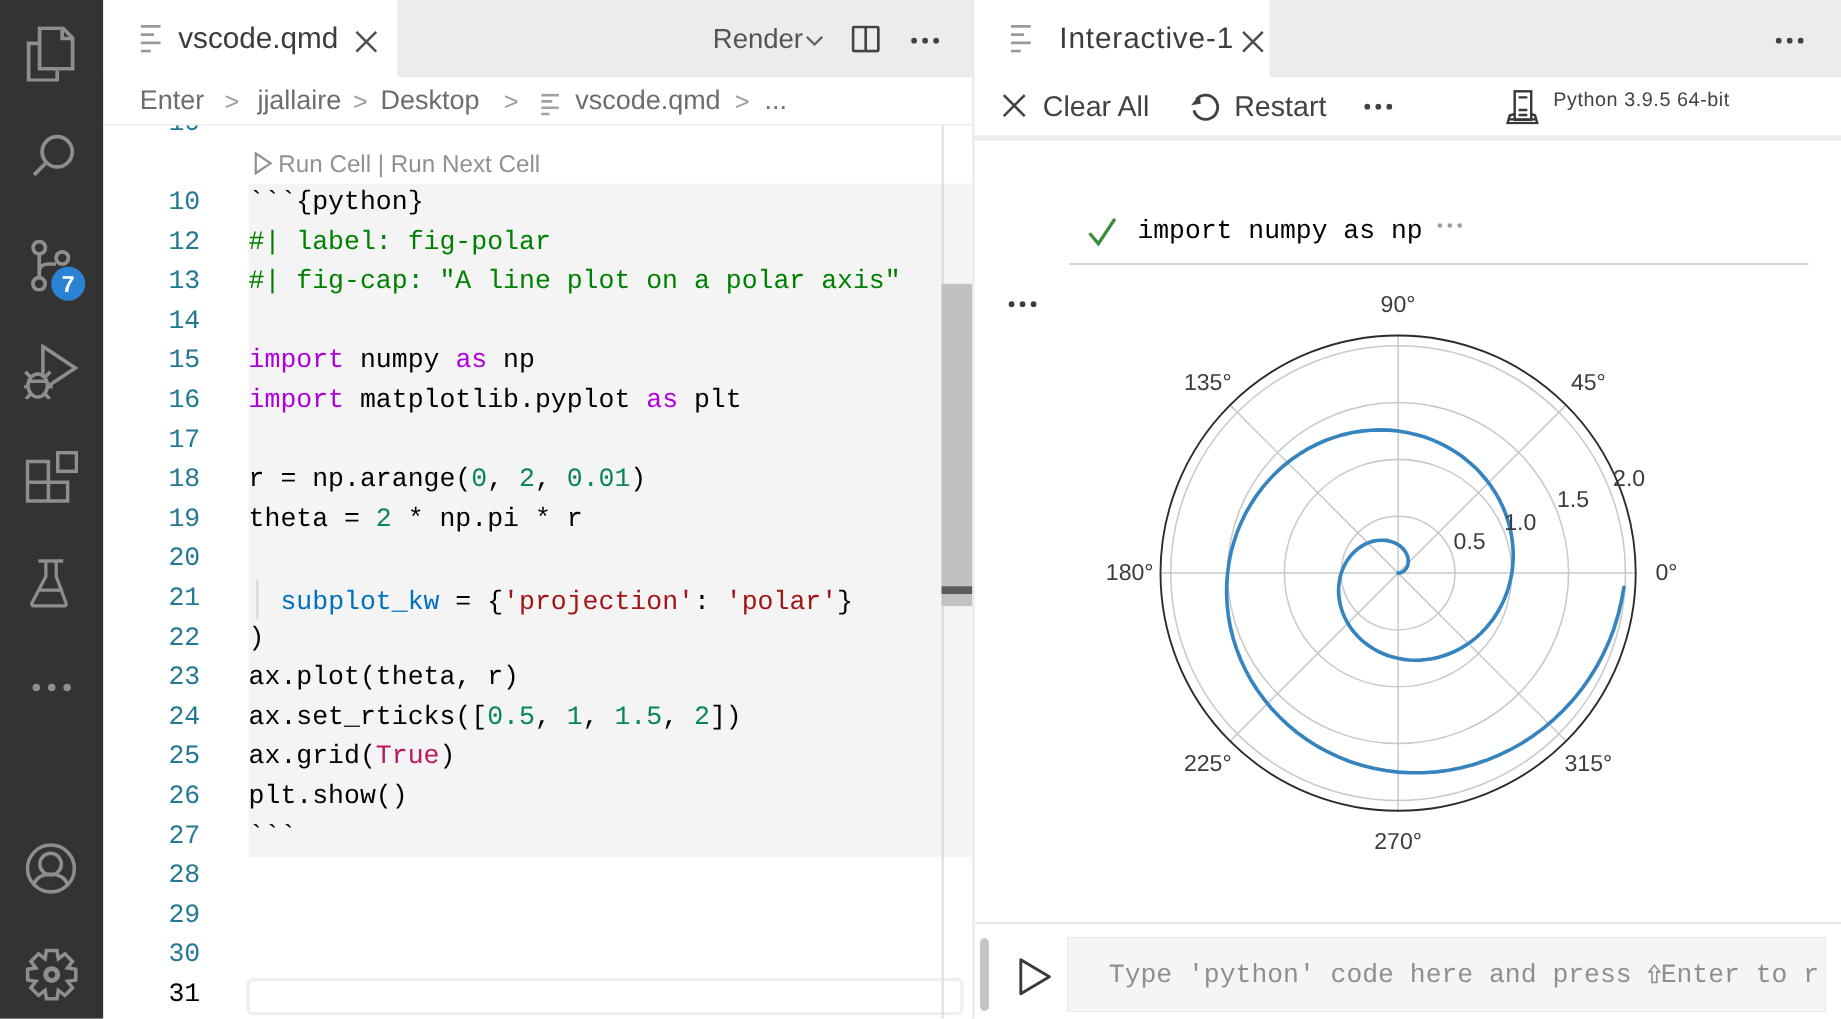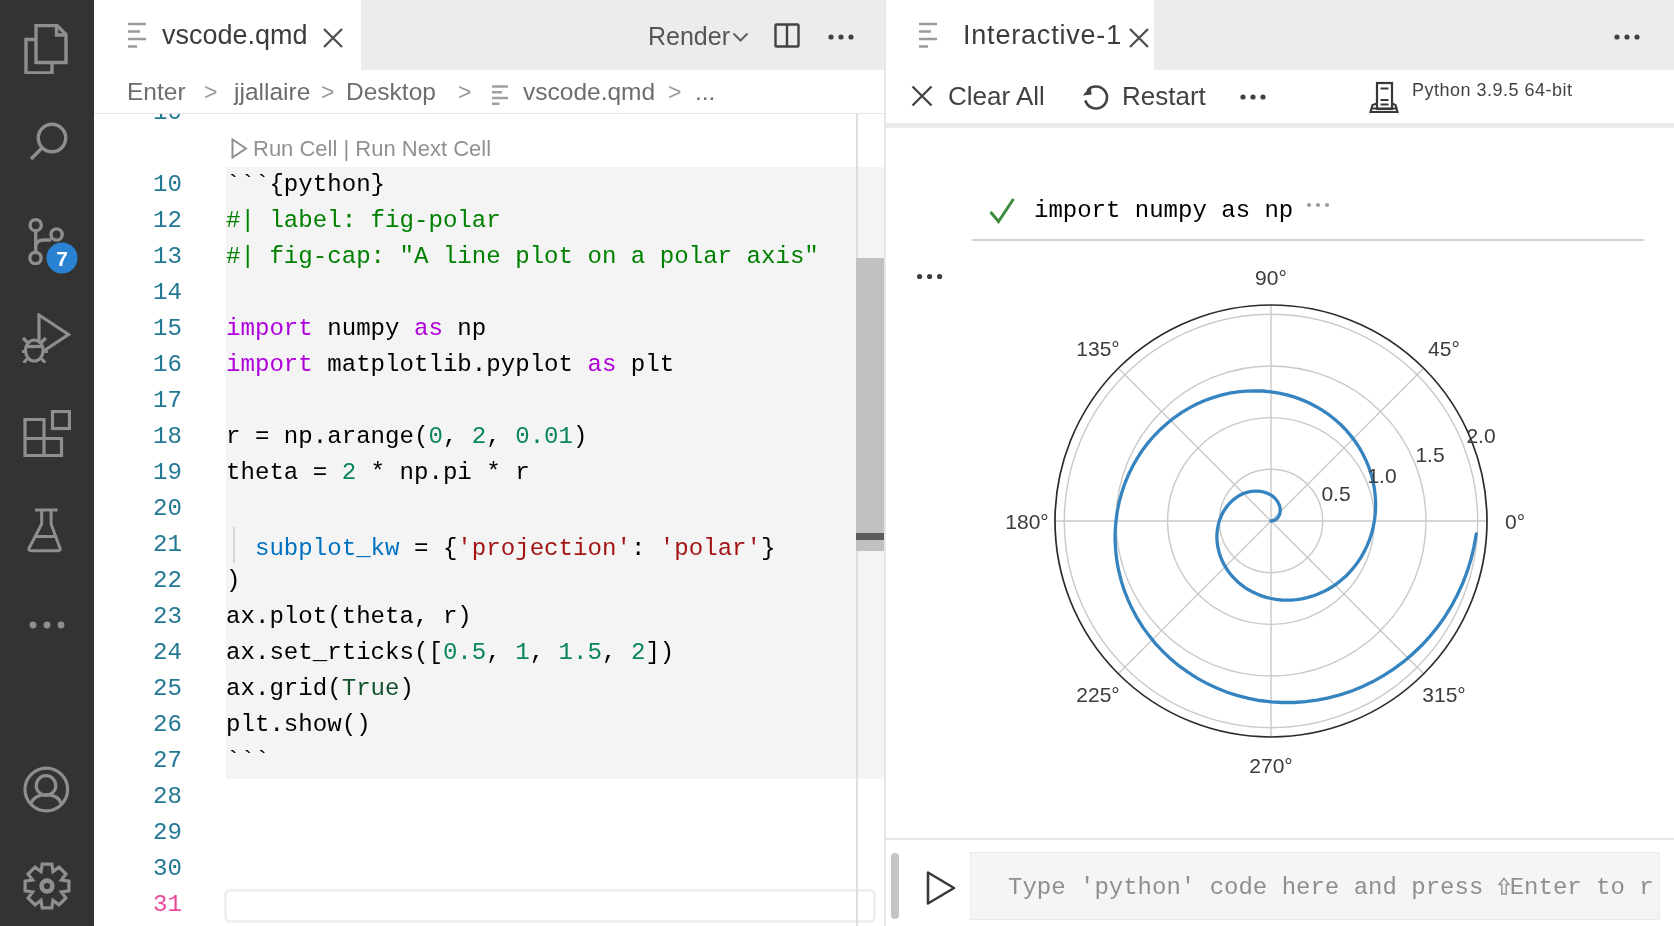--- a/index.html
+++ b/index.html
@@ -11,21 +11,21 @@
 .tabs { position:absolute; left:0; top:0; right:0; height:70px; background:#ececec; }
 .tab { position:absolute; left:0; top:0; height:70px; background:#fff; display:flex; align-items:center; }
 .tabLabel { font-size:27px; color:#3c3c3c; }
 #crumbs { position:absolute; left:0; top:70px; width:100%; height:44px; background:#fff;
   color:#6d6d6d; font-size:24.5px; }
 #crumbs span { position:absolute; top:8px; }
 #crumbs .sep { color:#9a9a9a; font-size:23px; top:9px; }
 #codearea { position:absolute; left:0; top:114px; width:790px; height:812px; overflow:hidden; background:#fff; }
 .ln { position:absolute; left:0; width:88px; height:36px; line-height:36px; text-align:right;
   font-family:"Liberation Mono",monospace; font-size:24.1px; color:#237893; }
-.ln.act { color:#ec4899;padding-left:32px; }
+.ln.act { color:#000000;padding-left:32px; }
 .cl { position:absolute; left:132px; height:36px; line-height:36px; white-space:pre;
   font-family:"Liberation Mono",monospace; font-size:24.1px; color:#000; }
 #panel { position:absolute; left:886px; top:0; width:788px; height:926px; background:#fff; }
 .mono { font-family:"Liberation Mono",monospace; }
 </style></head><body>
 
 <div id="bar">
   <svg style="top:24px;left:23px" width="48" height="50" viewBox="0 0 48 50" fill="none" stroke="#8e8e8e" stroke-width="3.4">
     <path d="M28 15.5 H3 V49 H29 V40" fill="none"></path>
     <path d="M13 1.5 H34 L43 10.5 V38.5 H13 Z" fill="#333333"></path>
@@ -140,21 +140,21 @@
 <div class="ln" style="top:377px">20</div>
 <div class="ln" style="top:413px">21</div>
 <div class="cl" style="top:417px">  <i style="color:#0070C1">subplot_kw</i> = {<i style="color:#A31515">'projection'</i>: <i style="color:#A31515">'polar'</i>}</div>
 <div class="ln" style="top:449px">22</div>
 <div class="cl" style="top:449px">)</div>
 <div class="ln" style="top:485px">23</div>
 <div class="cl" style="top:485px">ax.plot(theta, r)</div>
 <div class="ln" style="top:521px">24</div>
 <div class="cl" style="top:521px">ax.set_rticks([<i style="color:#098658">0.5</i>, <i style="color:#098658">1</i>, <i style="color:#098658">1.5</i>, <i style="color:#098658">2</i>])</div>
 <div class="ln" style="top:557px">25</div>
-<div class="cl" style="top:557px">ax.grid(<i style="color:#14532d">True</i>)</div>
+<div class="cl" style="top:557px">ax.grid(<i style="color:#be185d">True</i>)</div>
 <div class="ln" style="top:593px">26</div>
 <div class="cl" style="top:593px">plt.show()</div>
 <div class="ln" style="top:629px">27</div>
 <div class="cl" style="top:629px">```</div>
 <div class="ln" style="top:665px">28</div>
 <div class="ln" style="top:701px">29</div>
 <div class="ln" style="top:737px">30</div>
 <div class="ln act" style="top:773px">31</div>
     <div class="abs" style="left:137px;top:17px;width:500px;height:36px">
       <svg style="position:absolute;top:7px" width="17" height="21" viewBox="0 0 17 21" fill="none" stroke="#8f8f8f" stroke-width="2">

